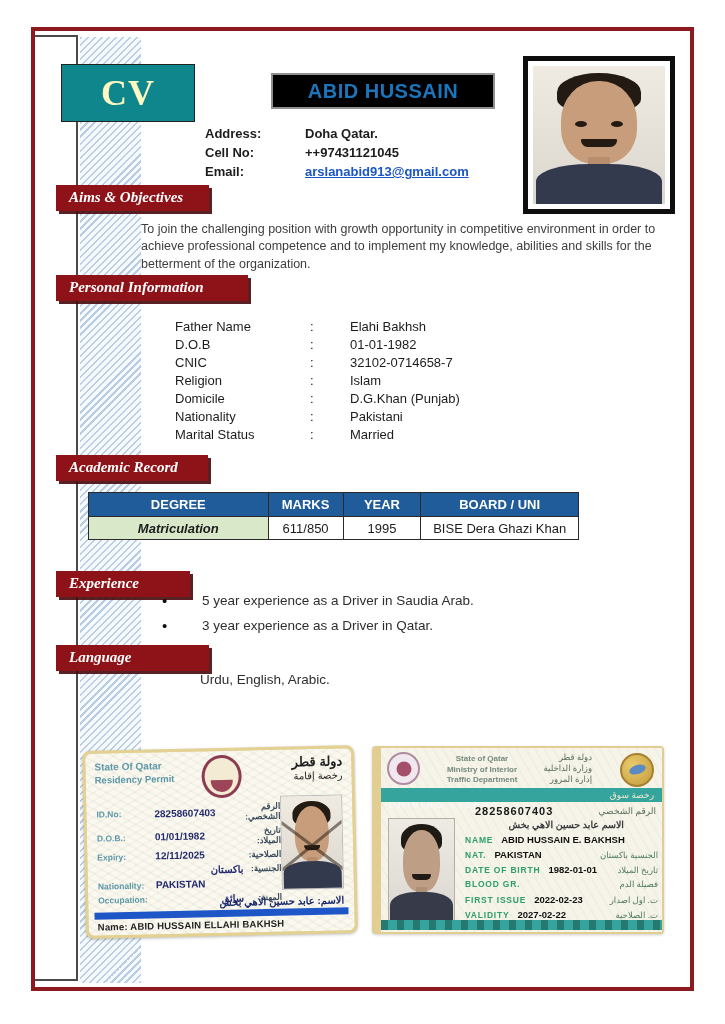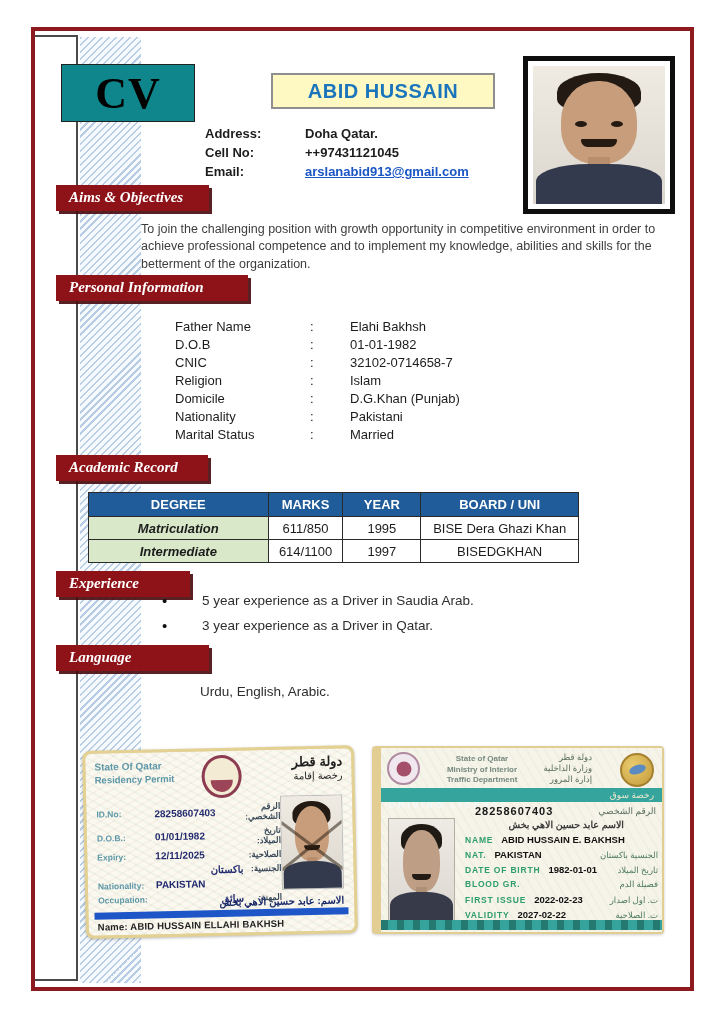--- a/index.html
+++ b/index.html
@@ -10,22 +10,22 @@
   
   .frame { position:absolute; left:31px; top:27px; width:663px; height:964px; border:4px solid #8C1A1E; }
   .gray-bracket { position:absolute; left:35px; top:35px; width:43px; height:946px;
     border-top:2px solid #4a4a4a; border-right:2px solid #4a4a4a; border-bottom:2px solid #4a4a4a; background:#fff; }
   .hatch { position:absolute; left:80px; top:37px; width:61px; height:946px;
     background:repeating-linear-gradient(135deg, rgba(120,160,205,0.50) 0 1.6px, rgba(255,255,255,0) 1.6px 5px), #f7fafd; }
 
   
   .cv-box { position:absolute; left:61px; top:64px; width:134px; height:58px; background:#0F868B;
     border:1.5px solid #222; display:flex; align-items:center; justify-content:center; }
-  .cv-box span { font-family:"Liberation Serif", serif; font-weight:bold; font-size:44px; color:#000000; letter-spacing:1px; }
-  .name-box { position:absolute; left:271px; top:73px; width:224px; height:36px; background:#fef9c3;
+  .cv-box span { font-family:"Liberation Serif", serif; font-weight:bold; font-size:36px; color:#fef9c3; letter-spacing:1px; }
+  .name-box { position:absolute; left:271px; top:73px; width:224px; height:36px; background:#000000;
     border:2px solid #8f8f8f; display:flex; align-items:center; justify-content:center; }
   .name-box span { color:#1B75BC; font-weight:bold; font-size:20px; letter-spacing:0.5px; }
 
   .contact { position:absolute; left:205px; top:124px; }
   .contact-row { display:flex; height:19px; align-items:center; }
   .contact-row .lab { width:100px; font-weight:bold; font-size:13px; color:#1c1c1c; }
   .contact-row .val { font-weight:bold; font-size:13px; color:#1c1c1c; }
   .contact-row a.val { color:#1A56C4; text-decoration:underline; }
 
   .photo-frame { position:absolute; left:523px; top:56px; width:152px; height:158px;
@@ -60,21 +60,21 @@
   
   .acad-table { position:absolute; left:88px; top:492px; width:491px; border-collapse:collapse; }
   .acad-table th { background:#1F5C99; color:#fff; font-weight:bold; font-size:13px; height:24px;
     border:1px solid #2a2a2a; }
   .acad-table td { font-size:13px; color:#1c1c1c; text-align:center; height:23px; border:1px solid #2a2a2a; background:#fff; }
   .acad-table td.degree { background:#D9E8C9; font-weight:bold; font-style:italic; }
 
   .bullets { position:absolute; left:160px; top:593px; width:420px; }
   .bullet-row { position:relative; padding-left:42px; margin-bottom:10px; font-size:13.5px; color:#2e2e2e; }
   .bullet-row::before { content:"•"; position:absolute; left:2px; top:-1px; font-size:15px; color:#111; }
-  .lang-text { position:absolute; left:200px; top:672px; font-size:13.5px; color:#2e2e2e;margin-top:12px; }
+  .lang-text { position:absolute; left:200px; top:672px; font-size:13.5px; color:#2e2e2e; }
 
   
   .rc-wrap { position:absolute; left:84px; top:748px; width:272px; height:188px; background:#E3D193;
     border-radius:8px; padding:3px; transform:rotate(-1.2deg); box-shadow:0 1px 3px rgba(0,0,0,0.25); }
   .rc { position:relative; width:100%; height:100%; border-radius:6px; overflow:hidden;
     background:
       repeating-linear-gradient(30deg, rgba(150,185,160,0.10) 0 2px, rgba(0,0,0,0) 2px 7px),
       repeating-linear-gradient(-30deg, rgba(200,150,150,0.08) 0 2px, rgba(0,0,0,0) 2px 7px), #FBF9EF; }
   .rc-hdr-en { position:absolute; left:9px; top:8px; color:#5E98A8; font-weight:bold; }
   .rc-hdr-en div:first-child { font-size:10px; }
@@ -234,26 +234,20 @@
       <th>MARKS</th>
       <th>YEAR</th>
       <th>BOARD / UNI</th>
     </tr>
     <tr>
       <td class="degree">Matriculation</td>
       <td>611/850</td>
       <td>1995</td>
       <td>BISE Dera Ghazi Khan</td>
     </tr>
-    <tr>
-      <td class="degree">Intermediate</td>
-      <td>614/1100</td>
-      <td>1997</td>
-      <td>BISEDGKHAN</td>
-    </tr>
   </tbody>
     </table>
 
   <div class="banner" style="left:56px; top:571px; width:134px;">
     <span>Experience</span>
   </div>
   <div class="bullets">
     <div class="bullet-row">5 year experience as a Driver in Saudia Arab.</div>
     <div class="bullet-row">3 year experience as a Driver in Qatar.</div>
   </div>

